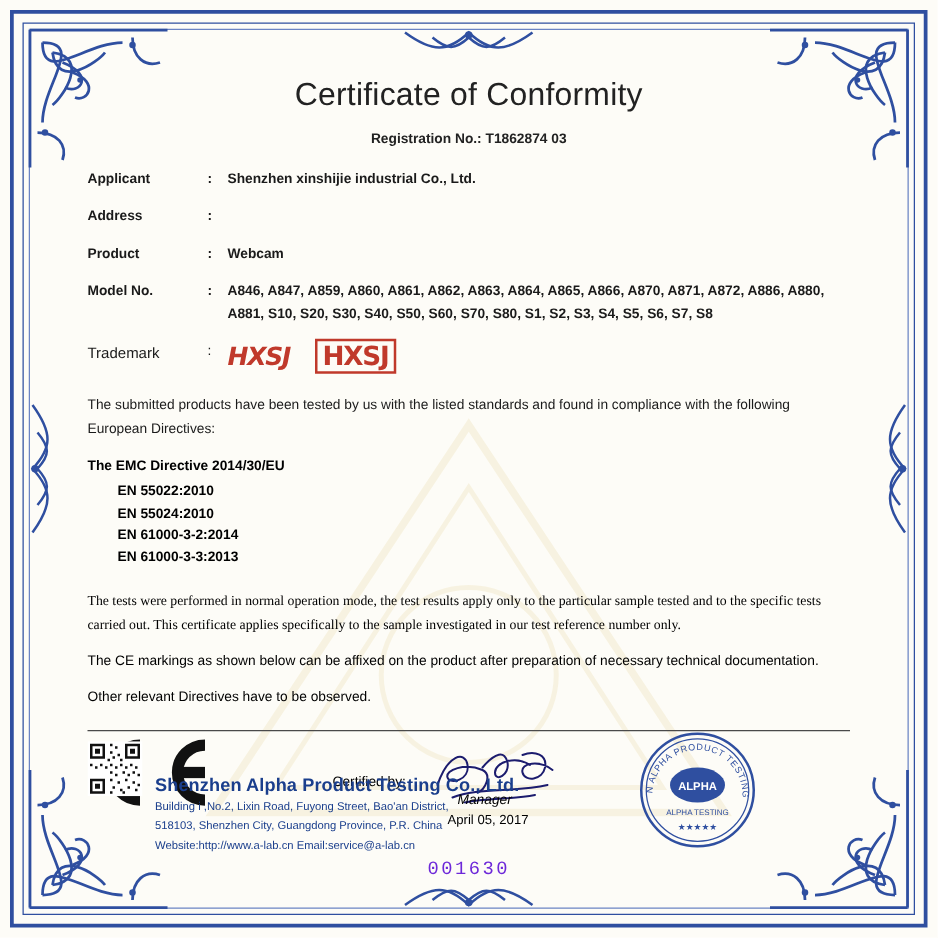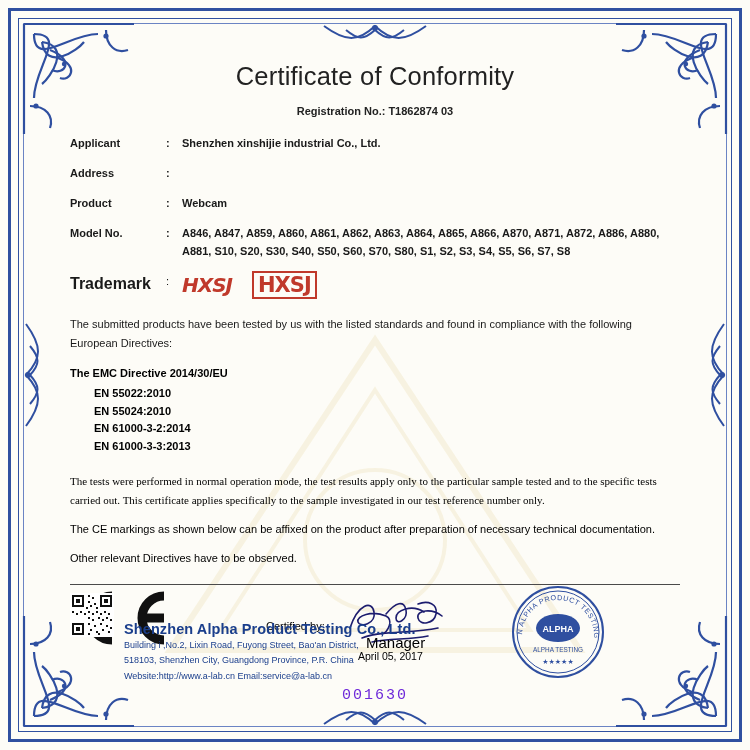--- a/index.html
+++ b/index.html
@@ -107,21 +107,21 @@
     flex:1 1 auto;
     font-weight:bold;
   }
   .row.model .value{ line-height:1.62; }
 
   .trademark-row{
     display:flex;
     margin-top:14px;
     align-items:flex-start;
   }
-  .trademark-row .label{width:96px;flex:0 0 96px;font-weight:bold;font-size:16px;}
+  .trademark-row .label{width:96px;flex:0 0 96px;font-weight:normal;font-size:12px;}
   .trademark-row .colon{width:16px;flex:0 0 16px;}
   .logos{display:flex;align-items:center;gap:20px;margin-top:-4px;}
   .logo-hxsj{
     font-family:"DejaVu Sans", sans-serif;
     font-weight:bold;
     font-style:italic;
     font-size:20px;
     color:#c0392b;
     letter-spacing:-1px;
   }
@@ -182,21 +182,22 @@
   .certified{
     position:absolute;left:196px;top:36px;
     font-size:11px;
   }
   .sig{
     position:absolute;left:272px;top:10px;
     width:120px;height:52px;
   }
   .manager{
     position:absolute;left:296px;top:50px;
-    font-size:15px;
+    font-size:11px;
+    font-style:italic;
   }
   .sigdate{
     position:absolute;left:288px;top:66px;
     font-size:10.5px;
   }
   .stamp{
     position:absolute;right:74px;top:0px;
     width:96px;height:96px;
   }
 

